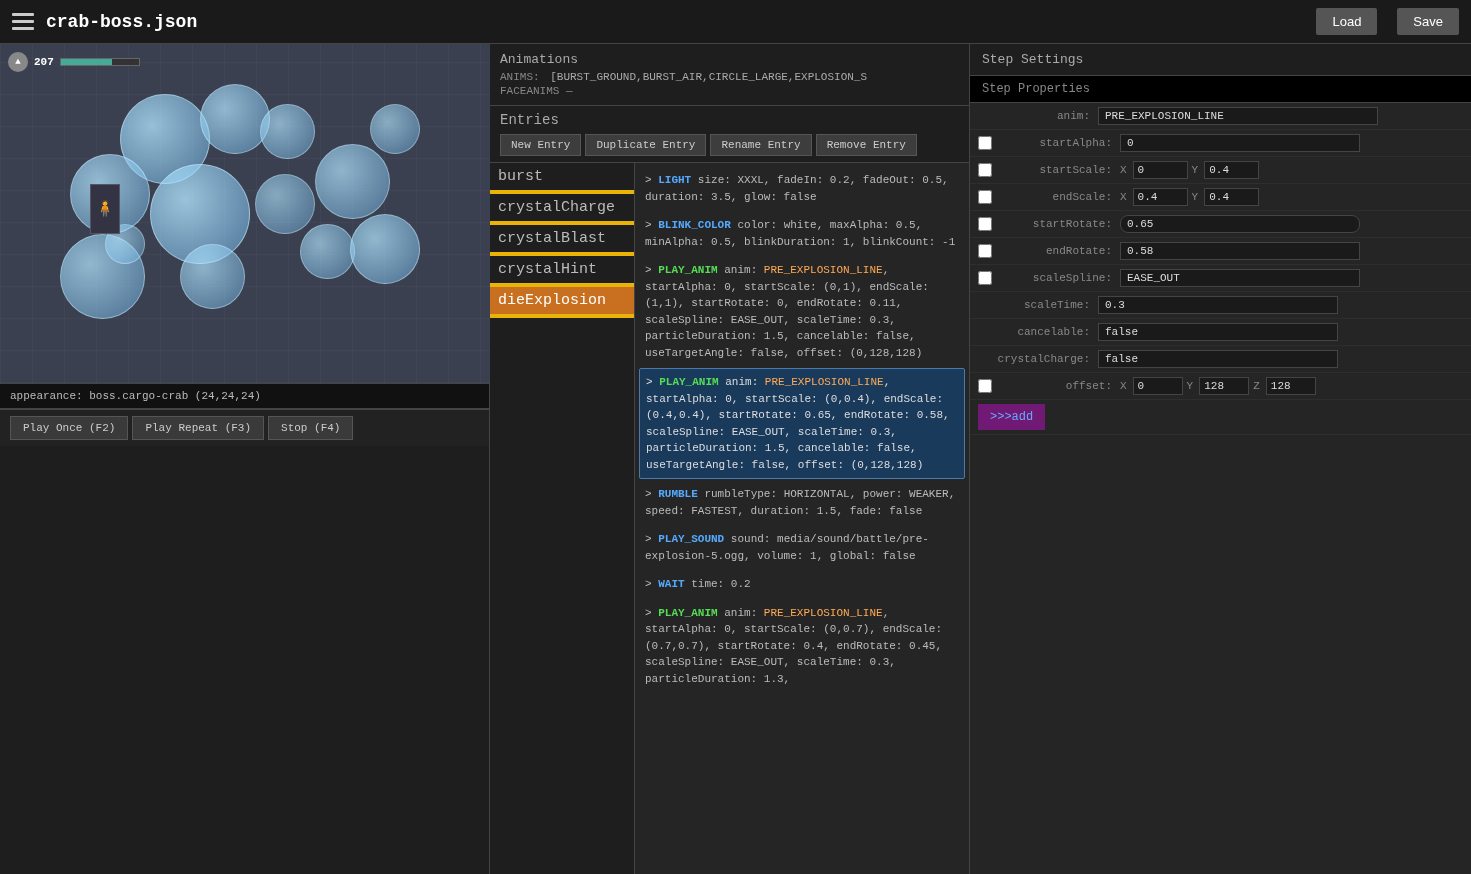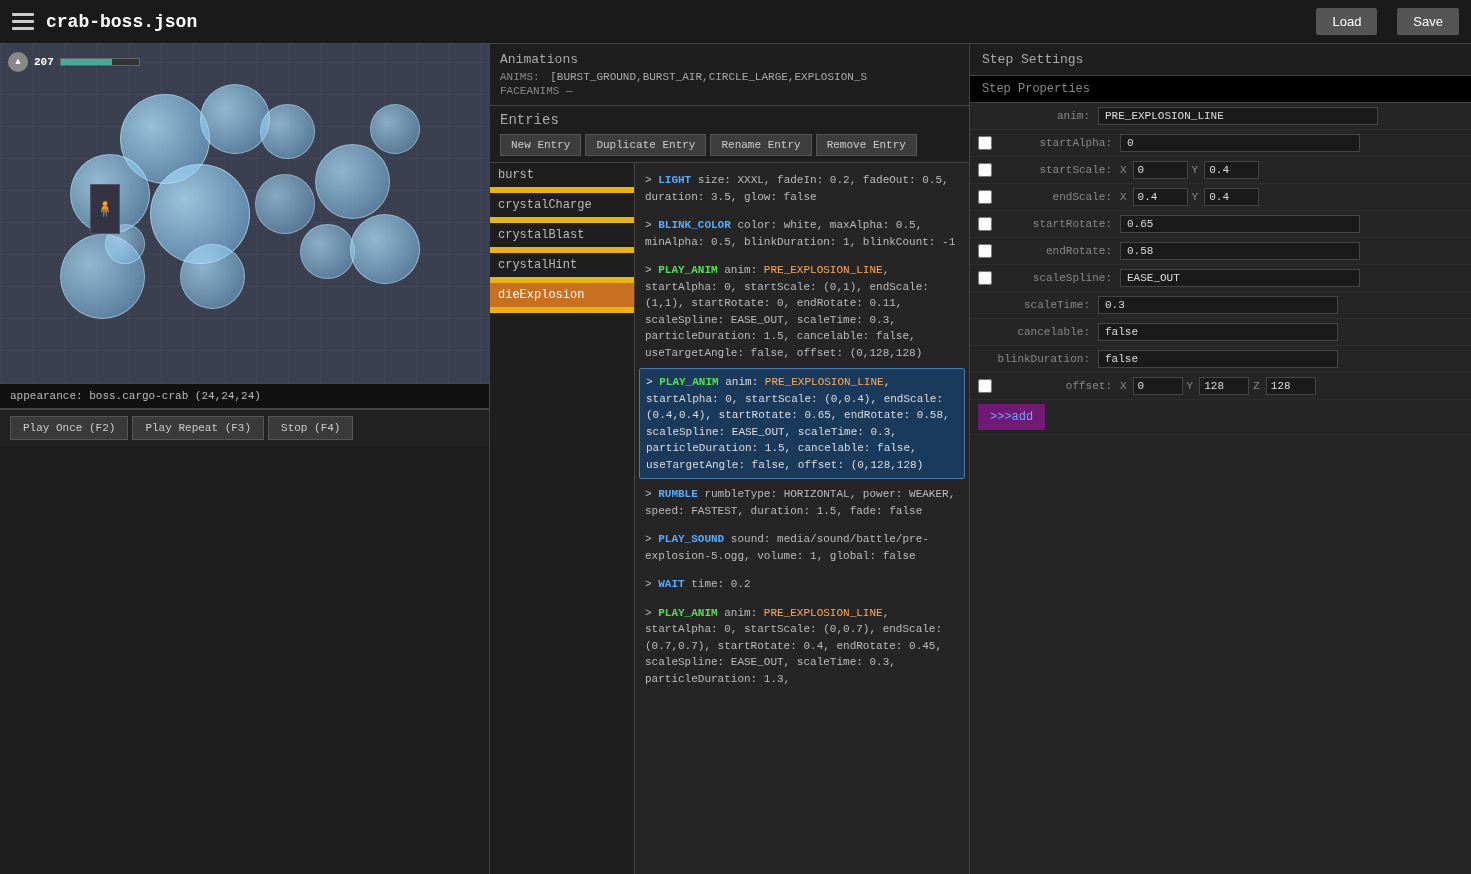--- a/index.html
+++ b/index.html
@@ -207,23 +207,23 @@
     }
     #entries-list {
       width: 145px;
       background: #1e1e1e;
       border-right: 1px solid #444;
       overflow-y: auto;
     }
     .entry-item {
       padding: 5px 8px;
       cursor: pointer;
-      font-size: 12px;
+      font-size: 15px;
       color: #bbb;
-      border-bottom: 6px solid #eab308;
+      border-bottom: 4px solid #eab308;
     }
     .entry-item.active {
       background: #c87020;
       color: #fff;
     }
 
     #steps-list {
       flex: 1;
       overflow-y: auto;
       padding: 4px;
@@ -502,21 +502,21 @@
         <span class="prop-multi-label">X</span>
         <input style="background: rgb(26, 26, 26); border: 1px solid rgb(68, 68, 68); color: rgb(221, 221, 221); font-size: 11px; padding: 2px 4px; width: 55px; font-family: &quot;Courier New&quot;, monospace;" value="0.4">
         <span class="prop-multi-label">Y</span>
         <input style="background: rgb(26, 26, 26); border: 1px solid rgb(68, 68, 68); color: rgb(221, 221, 221); font-size: 11px; padding: 2px 4px; width: 55px; font-family: &quot;Courier New&quot;, monospace;" value="0.4">
       </div>
     </div>
 
     <div class="prop-row">
       <input type="checkbox" class="prop-checkbox" style="">
       <div class="prop-label">startRotate:</div>
-      <input class="prop-value" style="max-width: 240px;" value="0.65">
+      <input class="prop-value" style="max-width: 240px; border-radius: 8px;" value="0.65">
     </div>
 
     <div class="prop-row">
       <input type="checkbox" class="prop-checkbox" style="">
       <div class="prop-label">endRotate:</div>
       <input class="prop-value" style="max-width: 240px;" value="0.58">
     </div>
 
     <div class="prop-row">
       <input type="checkbox" class="prop-checkbox" style="">
@@ -529,21 +529,21 @@
       <input class="prop-value" style="max-width: 240px;" value="0.3">
     </div>
 
 
     <div class="prop-row">
       <div class="prop-label">cancelable:</div>
       <input class="prop-value" style="max-width: 240px;" value="false">
     </div>
 
     <div class="prop-row">
-      <div class="prop-label">blinkDuration:</div>
+      <div class="prop-label">crystalCharge:</div>
       <input class="prop-value" style="max-width: 240px;" value="false">
     </div>
 
     <div class="prop-row">
       <input type="checkbox" class="prop-checkbox" style="">
       <div class="prop-label">offset:</div>
       <div class="prop-multi">
         <span class="prop-multi-label">X</span>
         <input style="background: rgb(26, 26, 26); border: 1px solid rgb(68, 68, 68); color: rgb(221, 221, 221); font-size: 11px; padding: 2px 4px; width: 50px; font-family: &quot;Courier New&quot;, monospace;" value="0">
         <span class="prop-multi-label">Y</span>

